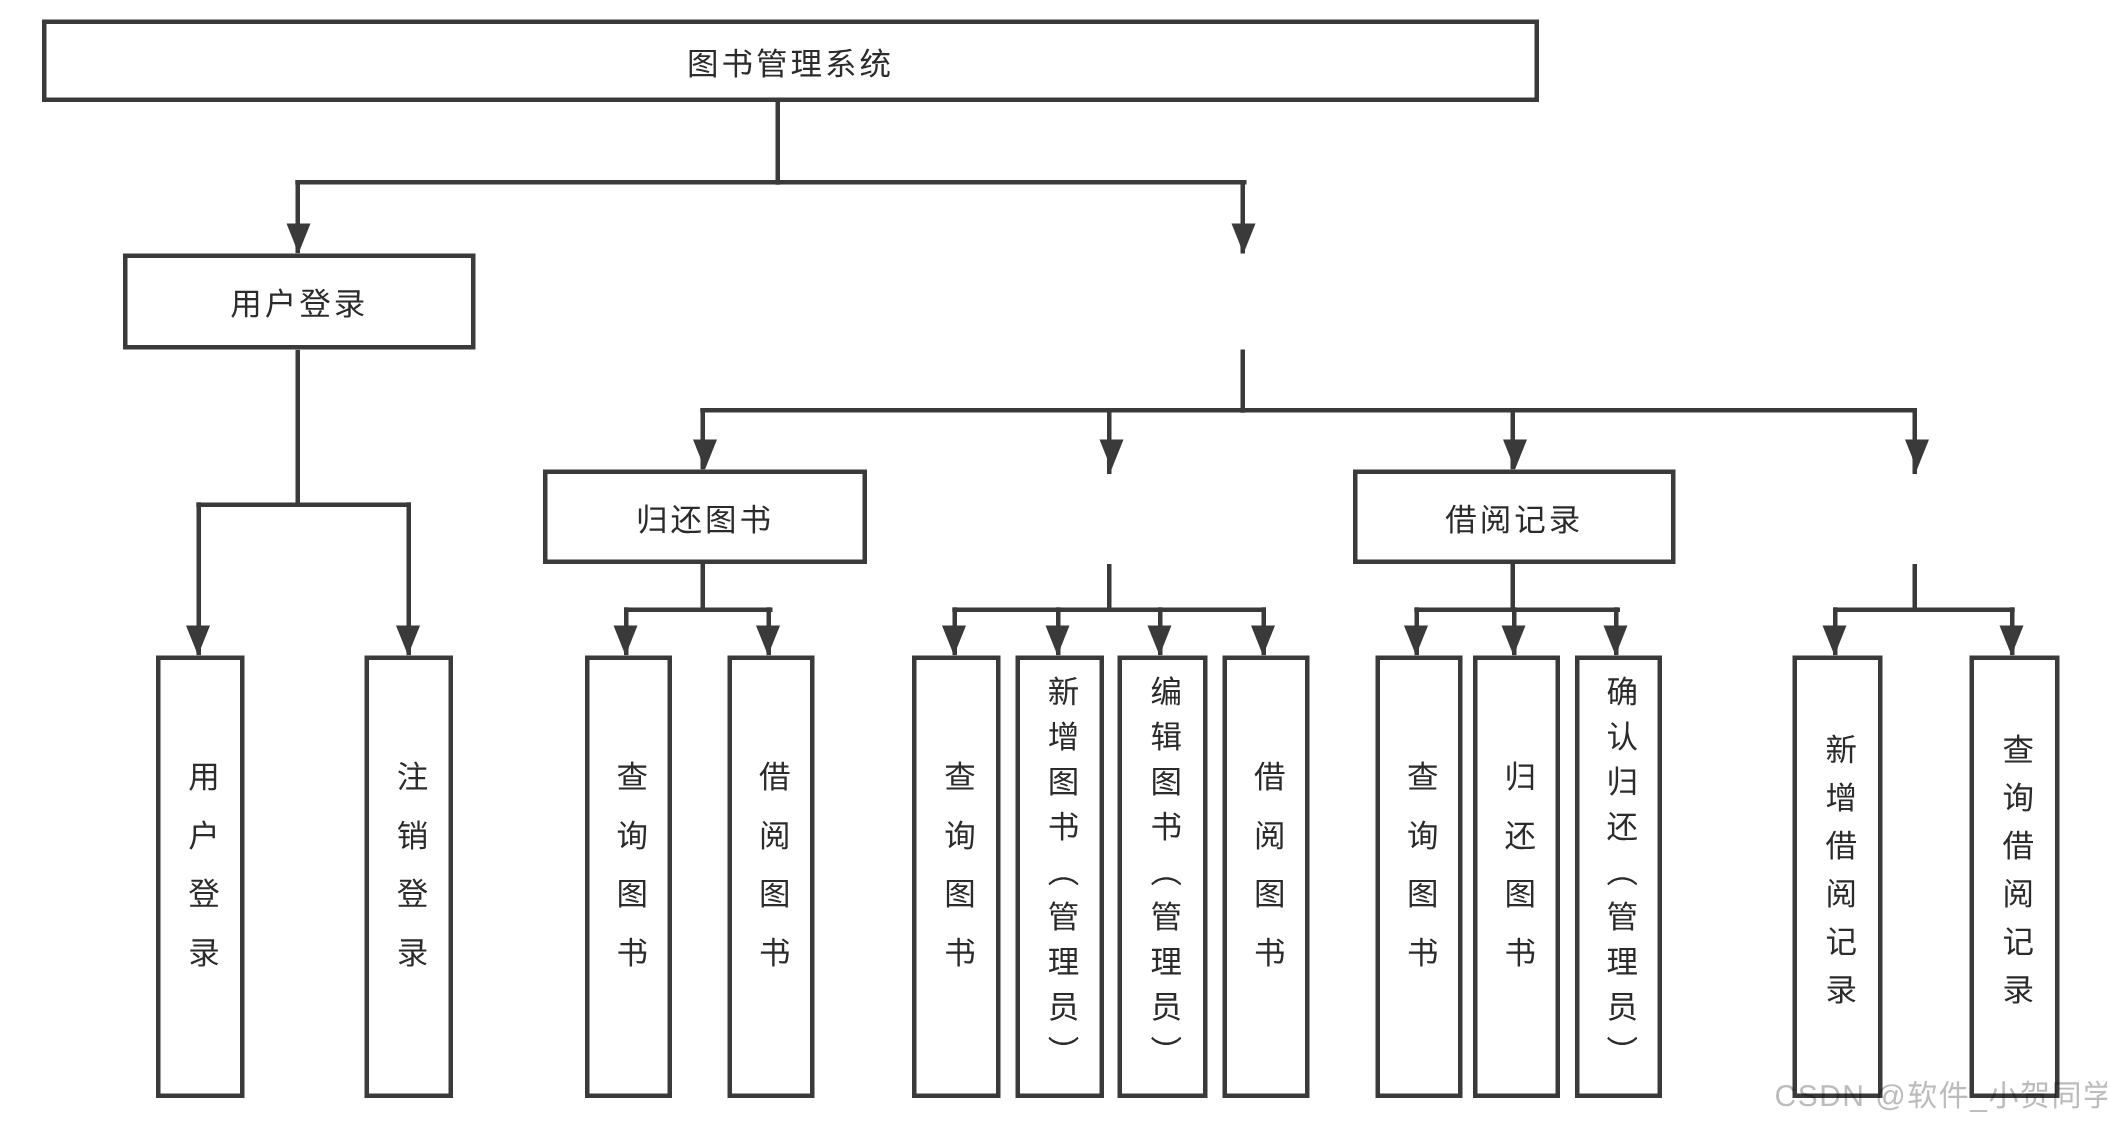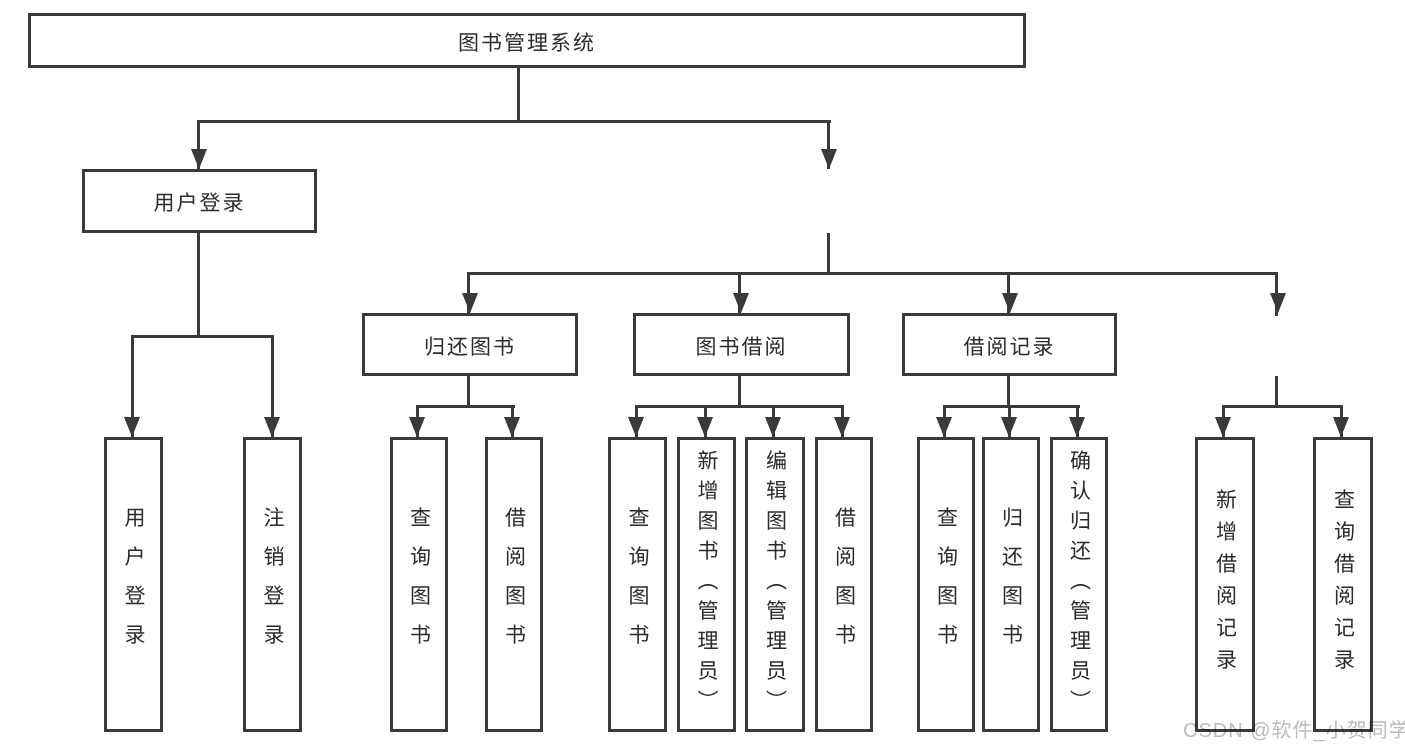--- a/index.html
+++ b/index.html
@@ -98,21 +98,20 @@
   <i class="ar" style="left:1001px;top:417px"></i>
   <i class="ar" style="left:1069px;top:417px"></i>
   <i class="ar" style="left:1215px;top:417px"></i>
   <i class="ar" style="left:1333px;top:417px"></i>
 
   <div class="hbox" style="left:28px;top:13px;width:998px;height:55px">图书管理系统</div>
 
   <div class="hbox" style="left:82px;top:169px;width:235px;height:64px">用户登录</div>
 
   <div class="hbox" style="left:362px;top:313px;width:216px;height:63px">归还图书</div>
-  <div class="hbox" style="left:633px;top:313px;width:217px;height:63px">图书借阅</div>
   <div class="hbox" style="left:902px;top:313px;width:215px;height:63px">借阅记录</div>
 
   <div class="vbox" style="left:104px;width:59px">
     <span class="vtext">用户登录</span>
   </div>
   <div class="vbox" style="left:243px;width:59px">
     <span class="vtext">注销登录</span>
   </div>
 
   <div class="vbox" style="left:390px;width:58px">

